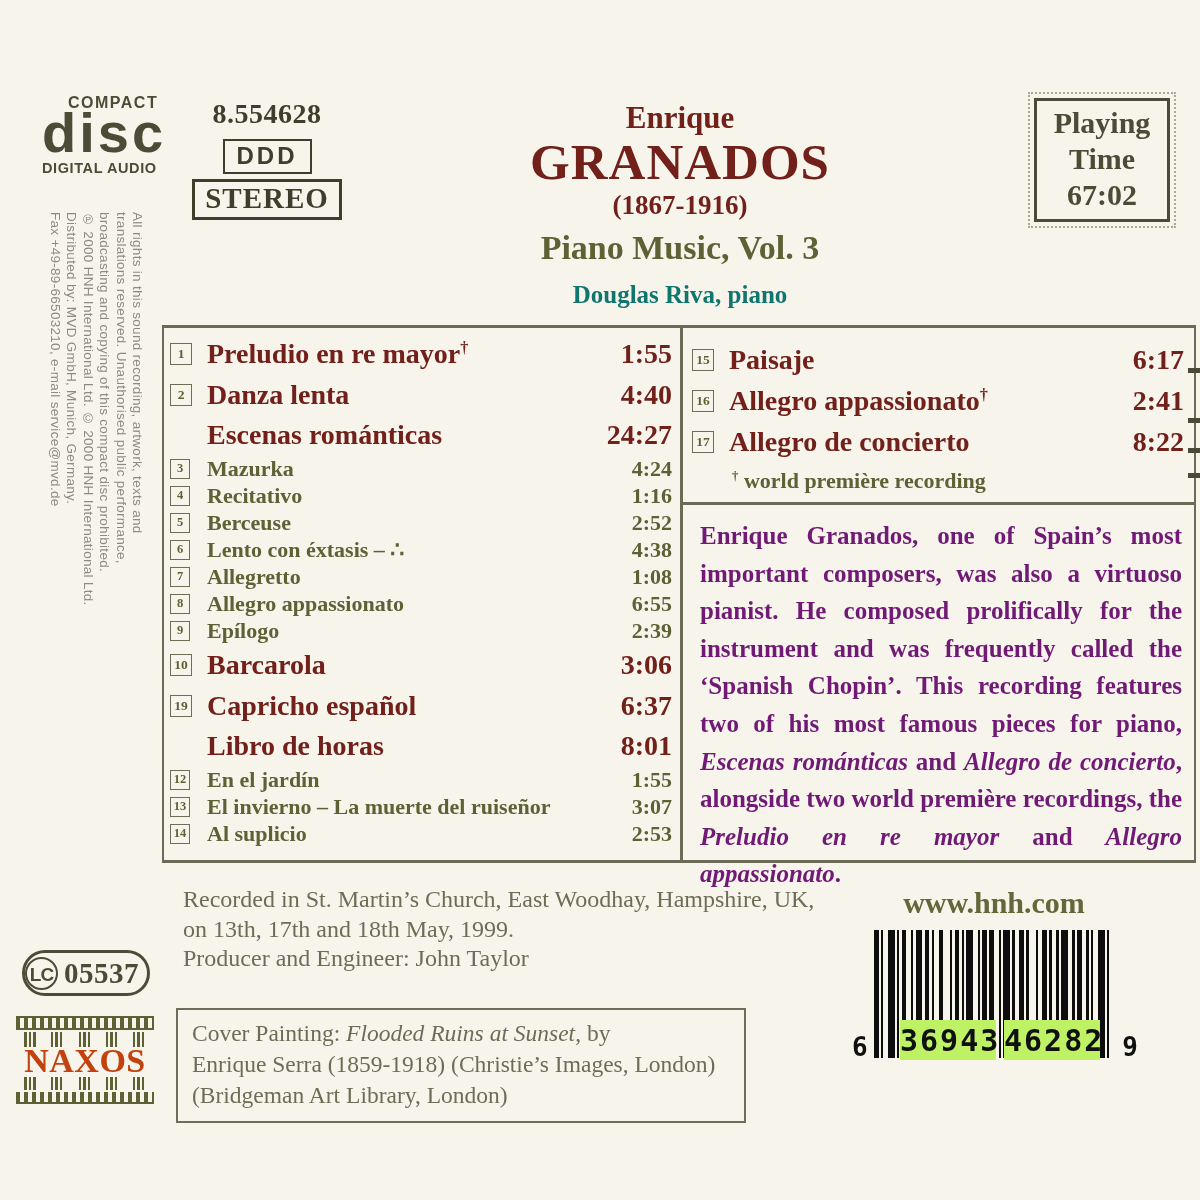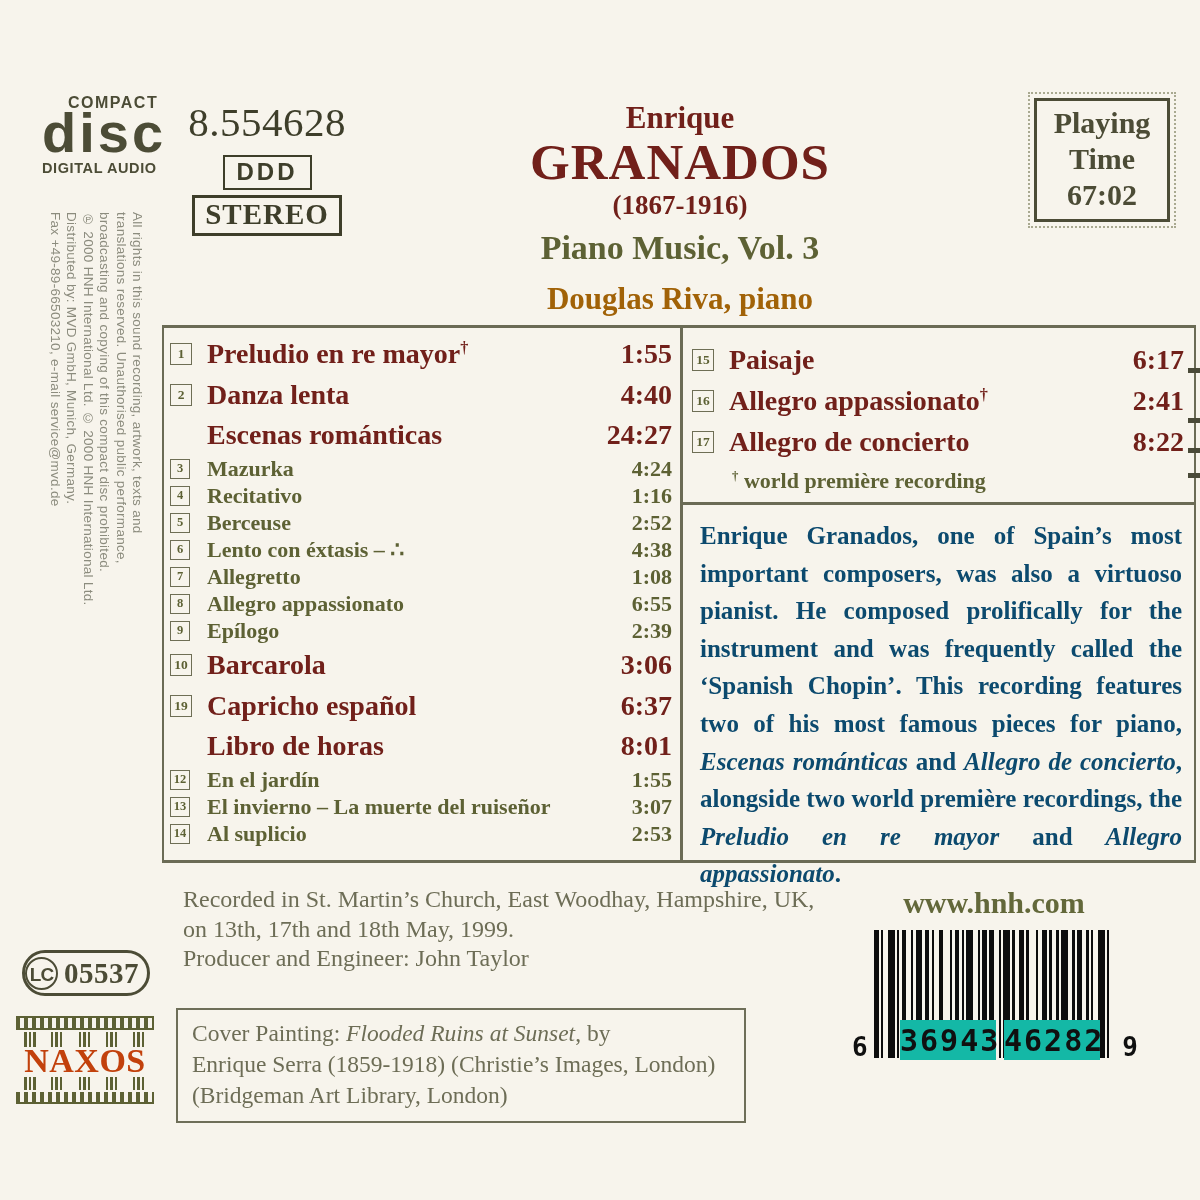--- a/index.html
+++ b/index.html
@@ -8,31 +8,31 @@
   .abs{position:absolute;}
 
   
   .cdlogo{left:42px;top:94px;width:120px;color:#4c4c36;font-family:"Liberation Sans",sans-serif;}
   .cd-compact{font-weight:800;font-size:16px;letter-spacing:1.5px;margin-left:26px;}
   .cd-disc{font-weight:800;font-size:56px;line-height:46px;letter-spacing:3px;margin-top:-2px;}
   .cd-da{font-weight:800;font-size:14.5px;letter-spacing:0.6px;margin-top:4px;}
 
   
   .catalog{left:182px;top:98px;width:170px;text-align:center;color:#3e3e2a;}
-  .catnum{font-size:41px;font-weight:400;letter-spacing:0.5px;}
+  .catnum{font-size:28px;font-weight:700;letter-spacing:0.5px;}
   .stereo{border:3px solid #3e3e2a;font-size:29px;font-weight:700;padding:0 10px 2px;display:inline-block;margin-top:5px;letter-spacing:1px;}
   .ddd{border:2.5px solid #3e3e2a;font-family:"Liberation Sans",sans-serif;font-weight:800;font-size:24px;padding:1px 12px 2px;display:inline-block;margin-top:9px;letter-spacing:3px;}
 
   
   .titleblock{left:340px;top:100px;width:680px;text-align:center;}
   .t-first{font-size:31px;font-weight:700;color:#71201a;}
   .t-last{font-size:51px;font-weight:700;color:#71201a;letter-spacing:1px;line-height:52px;}
   .t-dates{font-size:27px;font-weight:700;color:#71201a;margin-top:2px;}
   .t-album{font-size:34px;font-weight:700;color:#5d6134;margin-top:8px;}
-  .t-artist{font-size:31px;font-weight:700;color:#a16207;margin-top:14px;}
+  .t-artist{font-size:25px;font-weight:700;color:#0f766e;margin-top:14px;}
 
   
   .ptbox{left:1034px;top:98px;width:130px;border:3px solid #4c4c36;outline:2px dotted #a9a990;outline-offset:4px;text-align:center;color:#4c4c36;padding:4px 0 6px;}
   .pt-line{font-size:30px;font-weight:700;line-height:36px;}
 
   
   .sidebar{left:46px;top:212px;height:600px;writing-mode:vertical-rl;font-family:"Liberation Sans",sans-serif;font-size:13.5px;line-height:16.5px;color:#8c8c7e;letter-spacing:0.3px;}
 
   
   .line{position:absolute;background:#6b6b55;}
@@ -46,36 +46,36 @@
   .trow.sub{height:27px;font-size:22px;font-weight:700;color:#5d6134;}
   .tnum{flex:0 0 auto;width:20px;height:20px;border:1.5px solid #6e6e55;color:#5d6134;font-size:13.5px;line-height:19px;text-align:center;margin-right:15px;font-weight:700;}
   .sub .tnum{width:18px;height:18px;font-size:12.5px;line-height:17px;margin-right:17px;}
   .hdr .tnum{visibility:hidden;}
   .ttitle{flex:1 1 auto;white-space:nowrap;}
   .ttime{flex:0 0 auto;margin-left:6px;}
   .dg{font-size:58%;vertical-align:super;line-height:0;}
   .footnote{margin-top:6px;padding-left:40px;color:#5d6134;font-weight:700;font-size:22px;}
 
   
-  .description{left:700px;top:517px;width:482px;font-size:25px;line-height:37.6px;font-weight:700;color:#0c4a6e;text-align:justify;}
+  .description{left:700px;top:517px;width:482px;font-size:25px;line-height:37.6px;font-weight:700;color:#701a75;text-align:justify;}
   .description .it{font-style:italic;}
 
   
   .recinfo{left:183px;top:885px;width:660px;font-size:24px;line-height:29.5px;color:#6d6d56;}
 
   
   .coverbox{left:176px;top:1008px;width:538px;border:2px solid #6e6e58;padding:8px 14px 10px;font-size:23.5px;line-height:31px;color:#6d6d56;}
   .coverbox .it{font-style:italic;}
 
   
   .website{left:858px;top:886px;width:272px;text-align:center;font-size:30px;font-weight:700;color:#63683a;}
   .barcode{left:858px;top:930px;width:272px;height:154px;}
   .bars{position:absolute;left:16px;right:16px;top:0;bottom:26px;display:flex;}
   .bars div{height:100%;}
-  .bc-band{position:absolute;bottom:24px;height:40px;background:#14b8a6;text-align:center;font-family:"DejaVu Sans Mono",monospace;font-weight:700;font-size:30px;color:#101010;line-height:42px;letter-spacing:2px;}
+  .bc-band{position:absolute;bottom:24px;height:40px;background:#bef264;text-align:center;font-family:"DejaVu Sans Mono",monospace;font-weight:700;font-size:30px;color:#101010;line-height:42px;letter-spacing:2px;}
   .bc-band.b1{left:42px;width:96px;}
   .bc-band.b2{left:146px;width:96px;}
   .bc-side{position:absolute;bottom:22px;font-family:"DejaVu Sans Mono",monospace;font-weight:700;font-size:26px;color:#101010;}
 
   
   .lc{left:22px;top:950px;width:128px;height:46px;border:3px solid #4c4c36;border-radius:28px;display:flex;align-items:center;color:#4c4c36;box-sizing:border-box;}
   .lc-circle{width:33px;height:33px;border:2.5px solid #4c4c36;border-radius:50%;margin-left:0;text-align:center;font-family:"Liberation Sans",sans-serif;font-weight:800;font-size:19px;line-height:31px;letter-spacing:-1px;box-sizing:border-box;flex:0 0 auto;}
   .lc-num{font-size:29px;font-weight:700;margin-left:6px;letter-spacing:0.5px;}
 
   

